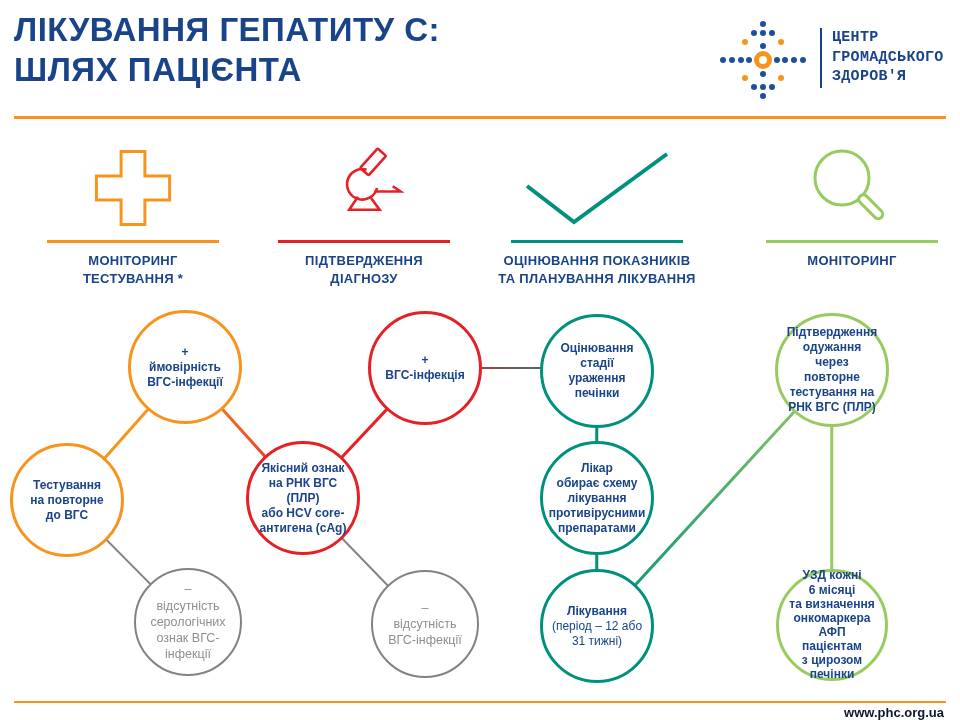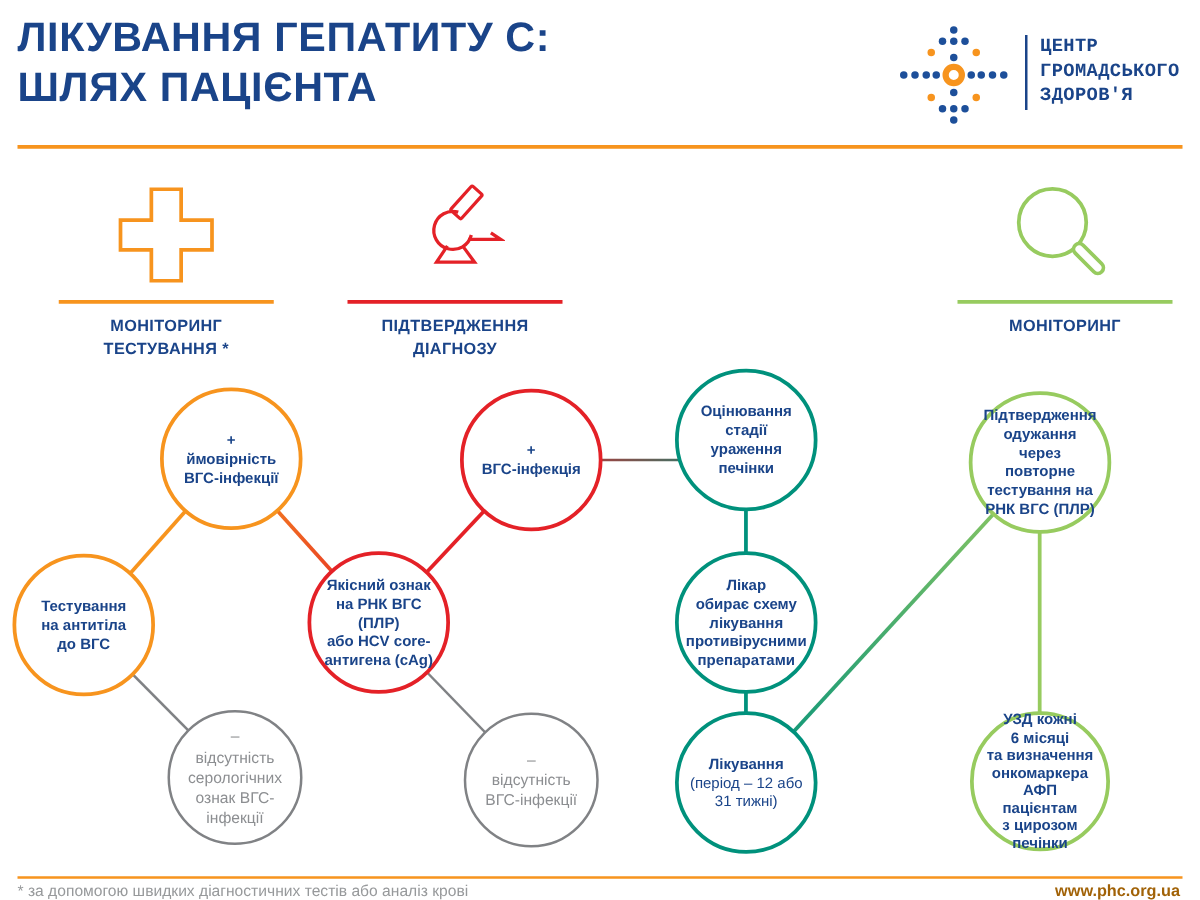--- a/index.html
+++ b/index.html
@@ -36,21 +36,21 @@
   .c-orange{border:3px solid #F7941E;} .c-red{border:3px solid #E42127;}
   .c-teal{border:3px solid #00917C;} .c-green{border:3px solid #97CB5F;}
   .c-gray{border:2px solid #808285;}
   .ctext{color:#1A4489;font-weight:bold;font-size:12px;line-height:1.25;white-space:pre-line;}
   .ctext-sub{color:#1A4489;font-weight:normal;font-size:12px;line-height:1.25;white-space:pre-line;}
   .ctext-gray{color:#8C8E91;font-weight:normal;font-size:12.5px;line-height:1.3;white-space:pre-line;}
 
   
   #footer-rule{position:absolute;left:14px;right:14px;top:701px;height:2px;background:#F7941E;}
   #footer-note{position:absolute;left:14px;top:706px;color:#97999B;font-size:12.5px;}
-  #footer-site{position:absolute;right:16px;top:705px;color:#a16207;font-size:13px;font-weight:bold;}
+  #footer-site{position:absolute;right:16px;top:705px;color:#0f172a;font-size:13px;font-weight:bold;}
 
   svg{display:block;}
 </style>
 </head>
 <body>
 
 <div id="canvas">
 
   <div id="page-title">ЛІКУВАННЯ ГЕПАТИТУ С:
 ШЛЯХ ПАЦІЄНТА</div>
@@ -108,20 +108,30 @@
           <path d="M58 52 H88 L79 46"></path>
           <path d="M39 58 L29 73 H64 L53 58"></path>
         </g>
       </svg>
     </div>
     <div class="stage-underline u-red"></div>
     <div class="stage-label">ПІДТВЕРДЖЕННЯ
 ДІАГНОЗУ</div>
   </div>
 
+  <div class="stage" style="left:477px;">
+    <div class="icon-holder">
+      <svg width="156" height="80" viewBox="0 0 156 80">
+        <polyline points="8,38 55,74 148,6" fill="none" stroke="#00917C" stroke-width="4"></polyline>
+      </svg>
+    </div>
+    <div class="stage-underline u-teal"></div>
+    <div class="stage-label">ОЦІНЮВАННЯ ПОКАЗНИКІВ
+ТА ПЛАНУВАННЯ ЛІКУВАННЯ</div>
+  </div>
 
   <div class="stage" style="left:732px;">
     <div class="icon-holder">
       <svg width="88" height="84" viewBox="0 0 88 84">
         <g fill="none" stroke="#97CB5F" stroke-width="3">
           <circle cx="34" cy="32" r="27"></circle>
           <rect x="51" y="48.5" width="30" height="9" rx="4.5" transform="rotate(45 55 53)" fill="#ffffff"></rect>
         </g>
       </svg>
     </div>
@@ -141,21 +151,21 @@
       <div class="connector" style="left: 67px; top: 499px; width: 171.828px; height: 2px; transform: rotate(45.2358deg); background: linear-gradient(to right, rgb(128, 130, 133), rgb(128, 130, 133));"></div>
       <div class="connector" style="left: 67px; top: 498.75px; width: 177.8px; height: 2.5px; transform: rotate(-48.42deg); background: linear-gradient(to right, rgb(247, 148, 30), rgb(247, 148, 30));"></div>
 
     <div class="circle c-orange" style="left:128px;top:310px;width:114px;height:114px;">
       <span class="ctext">+
 ймовірність
 ВГС-інфекції</span>
     </div>
     <div class="circle c-orange" style="left:10px;top:443px;width:114px;height:114px;">
       <span class="ctext">Тестування
-на антитіла
+на повторне
 до ВГС</span>
     </div>
     <div class="circle c-gray" style="left:134px;top:568px;width:108px;height:108px;">
       <span class="ctext-gray">–
 відсутність
 серологічних
 ознак ВГС-
 інфекції</span>
     </div>
 
@@ -168,21 +178,21 @@
 на РНК ВГС (ПЛР)
 або HCV core-
 антигена (cAg)</span>
     </div>
     <div class="circle c-gray" style="left:371px;top:570px;width:108px;height:108px;">
       <span class="ctext-gray">–
 відсутність
 ВГС-інфекції</span>
     </div>
 
-    <div class="circle c-teal" style="left:540px;top:295px;width:114px;height:114px;">
+    <div class="circle c-teal" style="left:540px;top:314px;width:114px;height:114px;">
       <span class="ctext">Оцінювання
 стадії ураження
 печінки</span>
     </div>
     <div class="circle c-teal" style="left:540px;top:441px;width:114px;height:114px;">
       <span class="ctext">Лікар
 обирає схему
 лікування
 противірусними
 препаратами</span>
@@ -205,16 +215,15 @@
 6 місяці
 та визначення
 онкомаркера
 АФП пацієнтам
 з цирозом
 печінки</span>
     </div>
   </div>
 
   <div id="footer-rule"></div>
-  <div id="footer-note">* за допомогою швидких діагностичних тестів або аналіз крові</div>
   <div id="footer-site">www.phc.org.ua</div>
 
 </div>
 
 </body></html>

